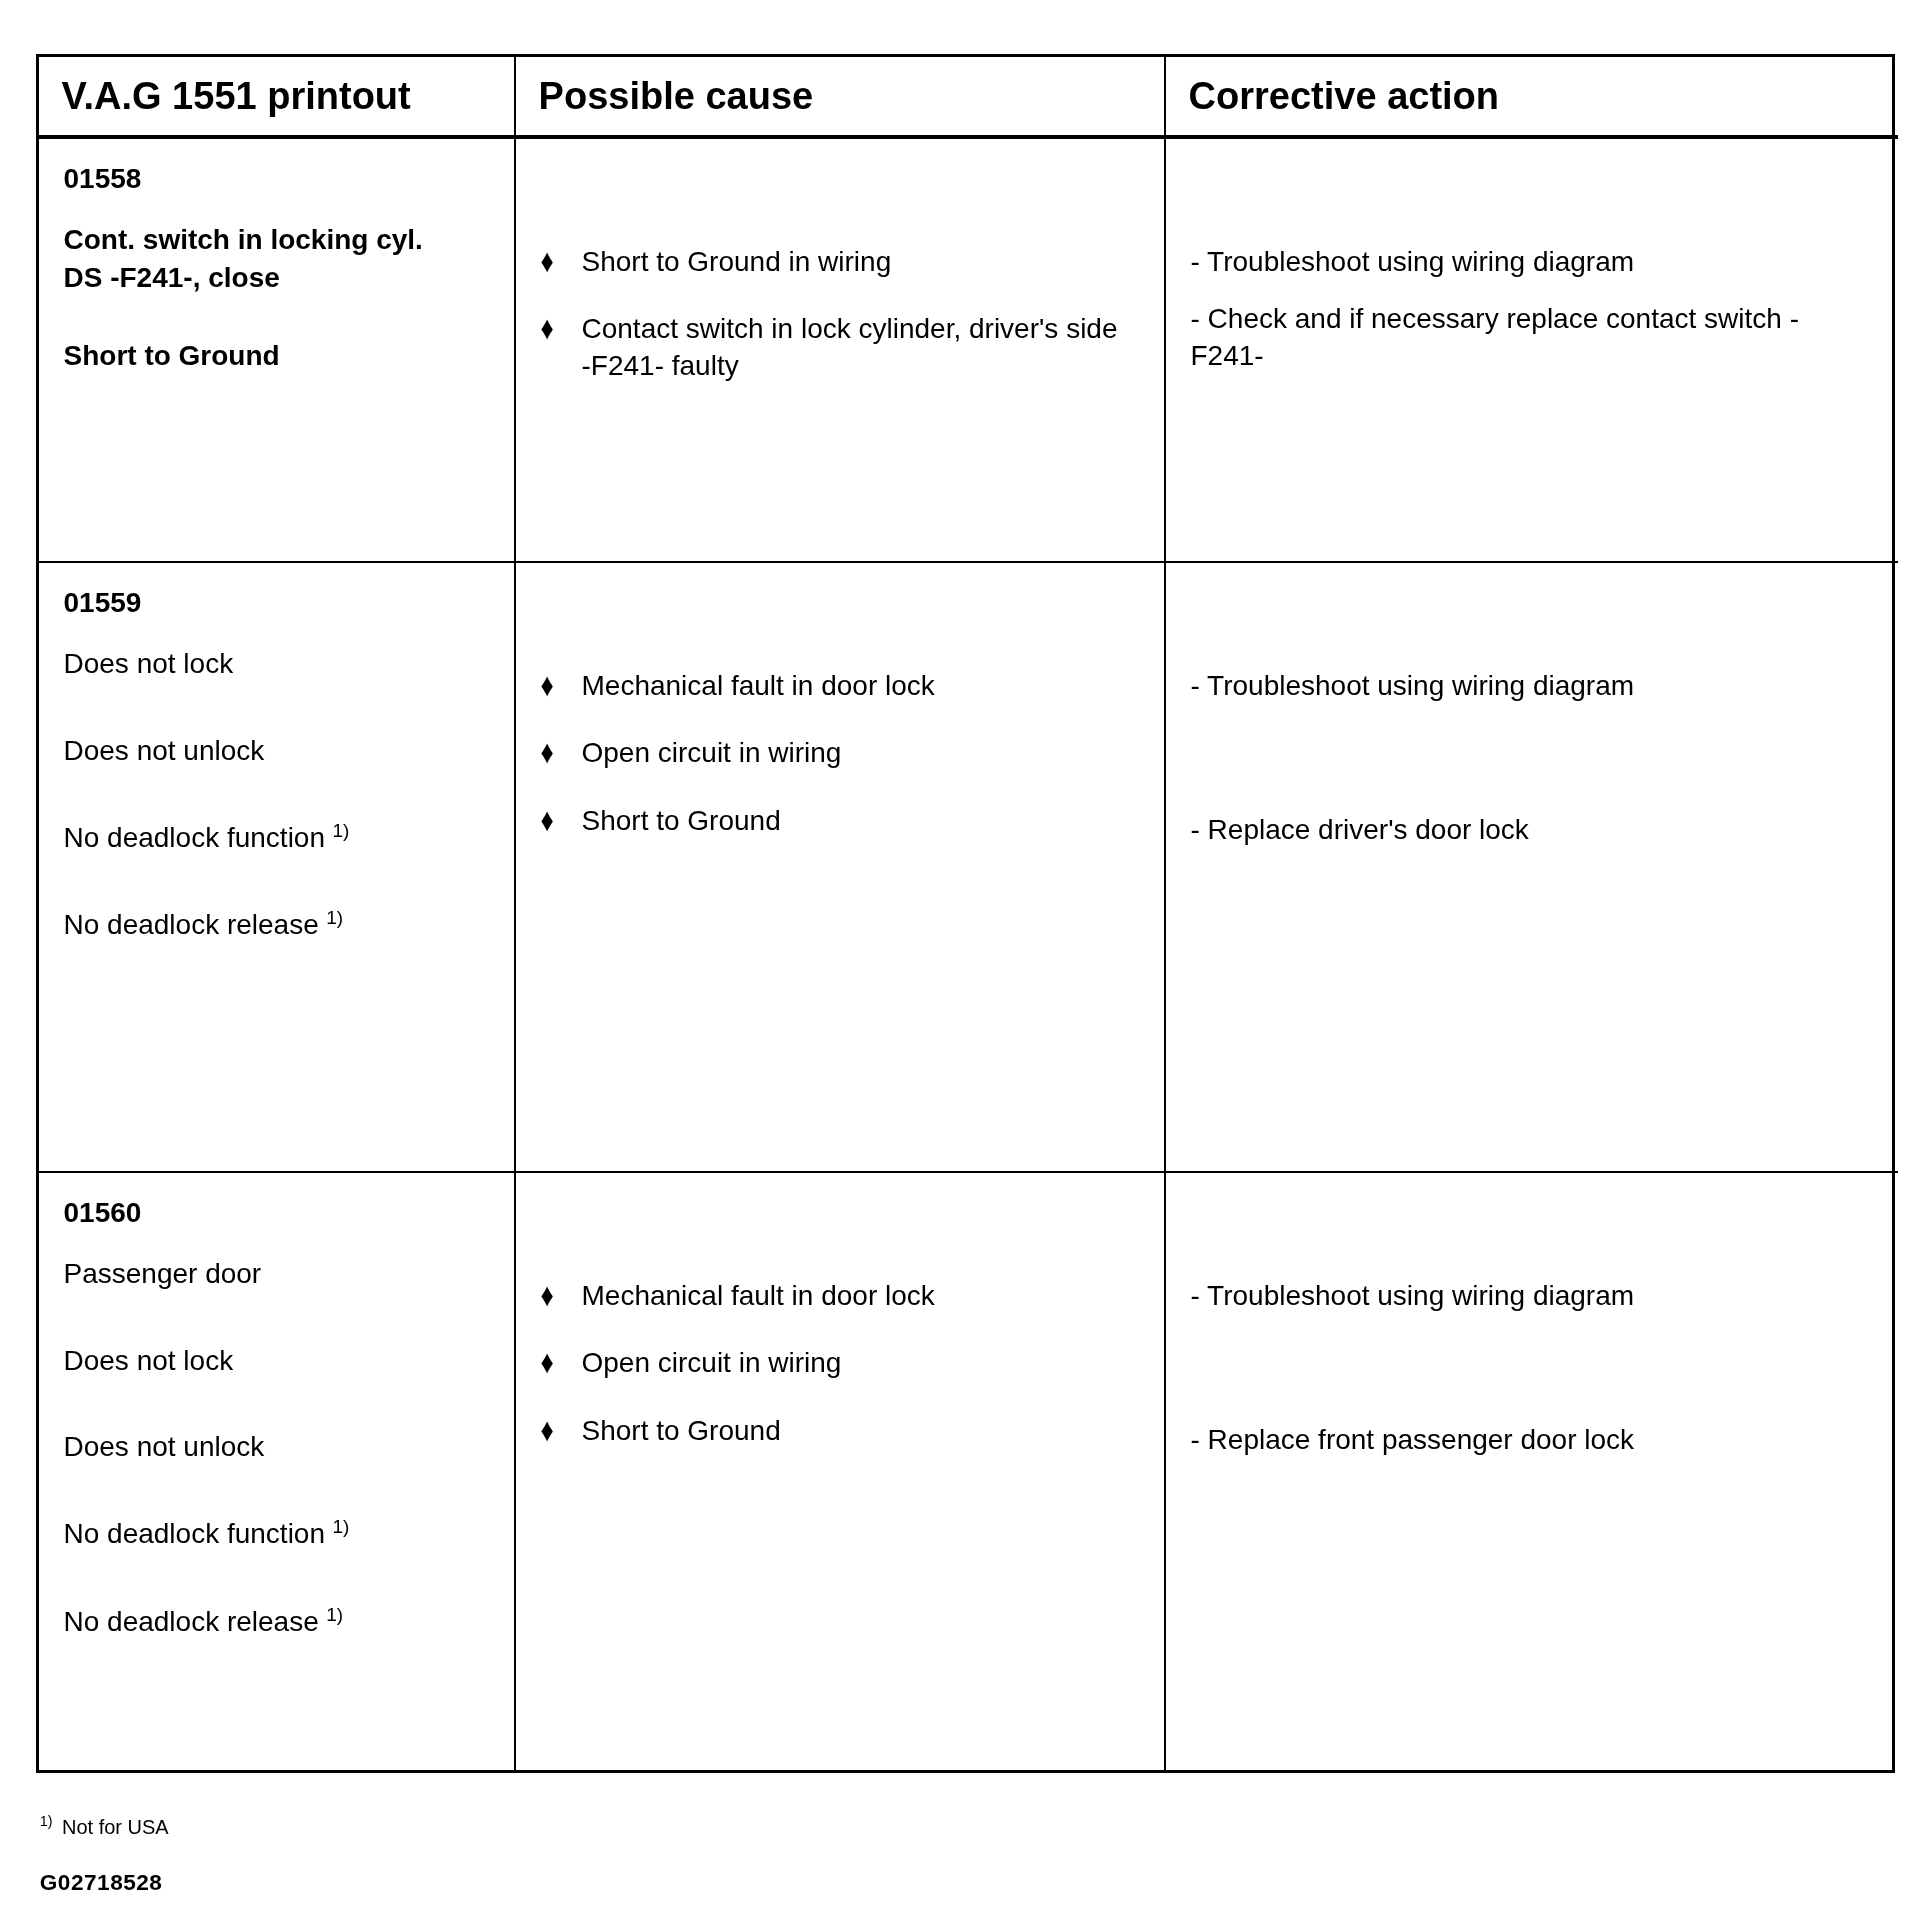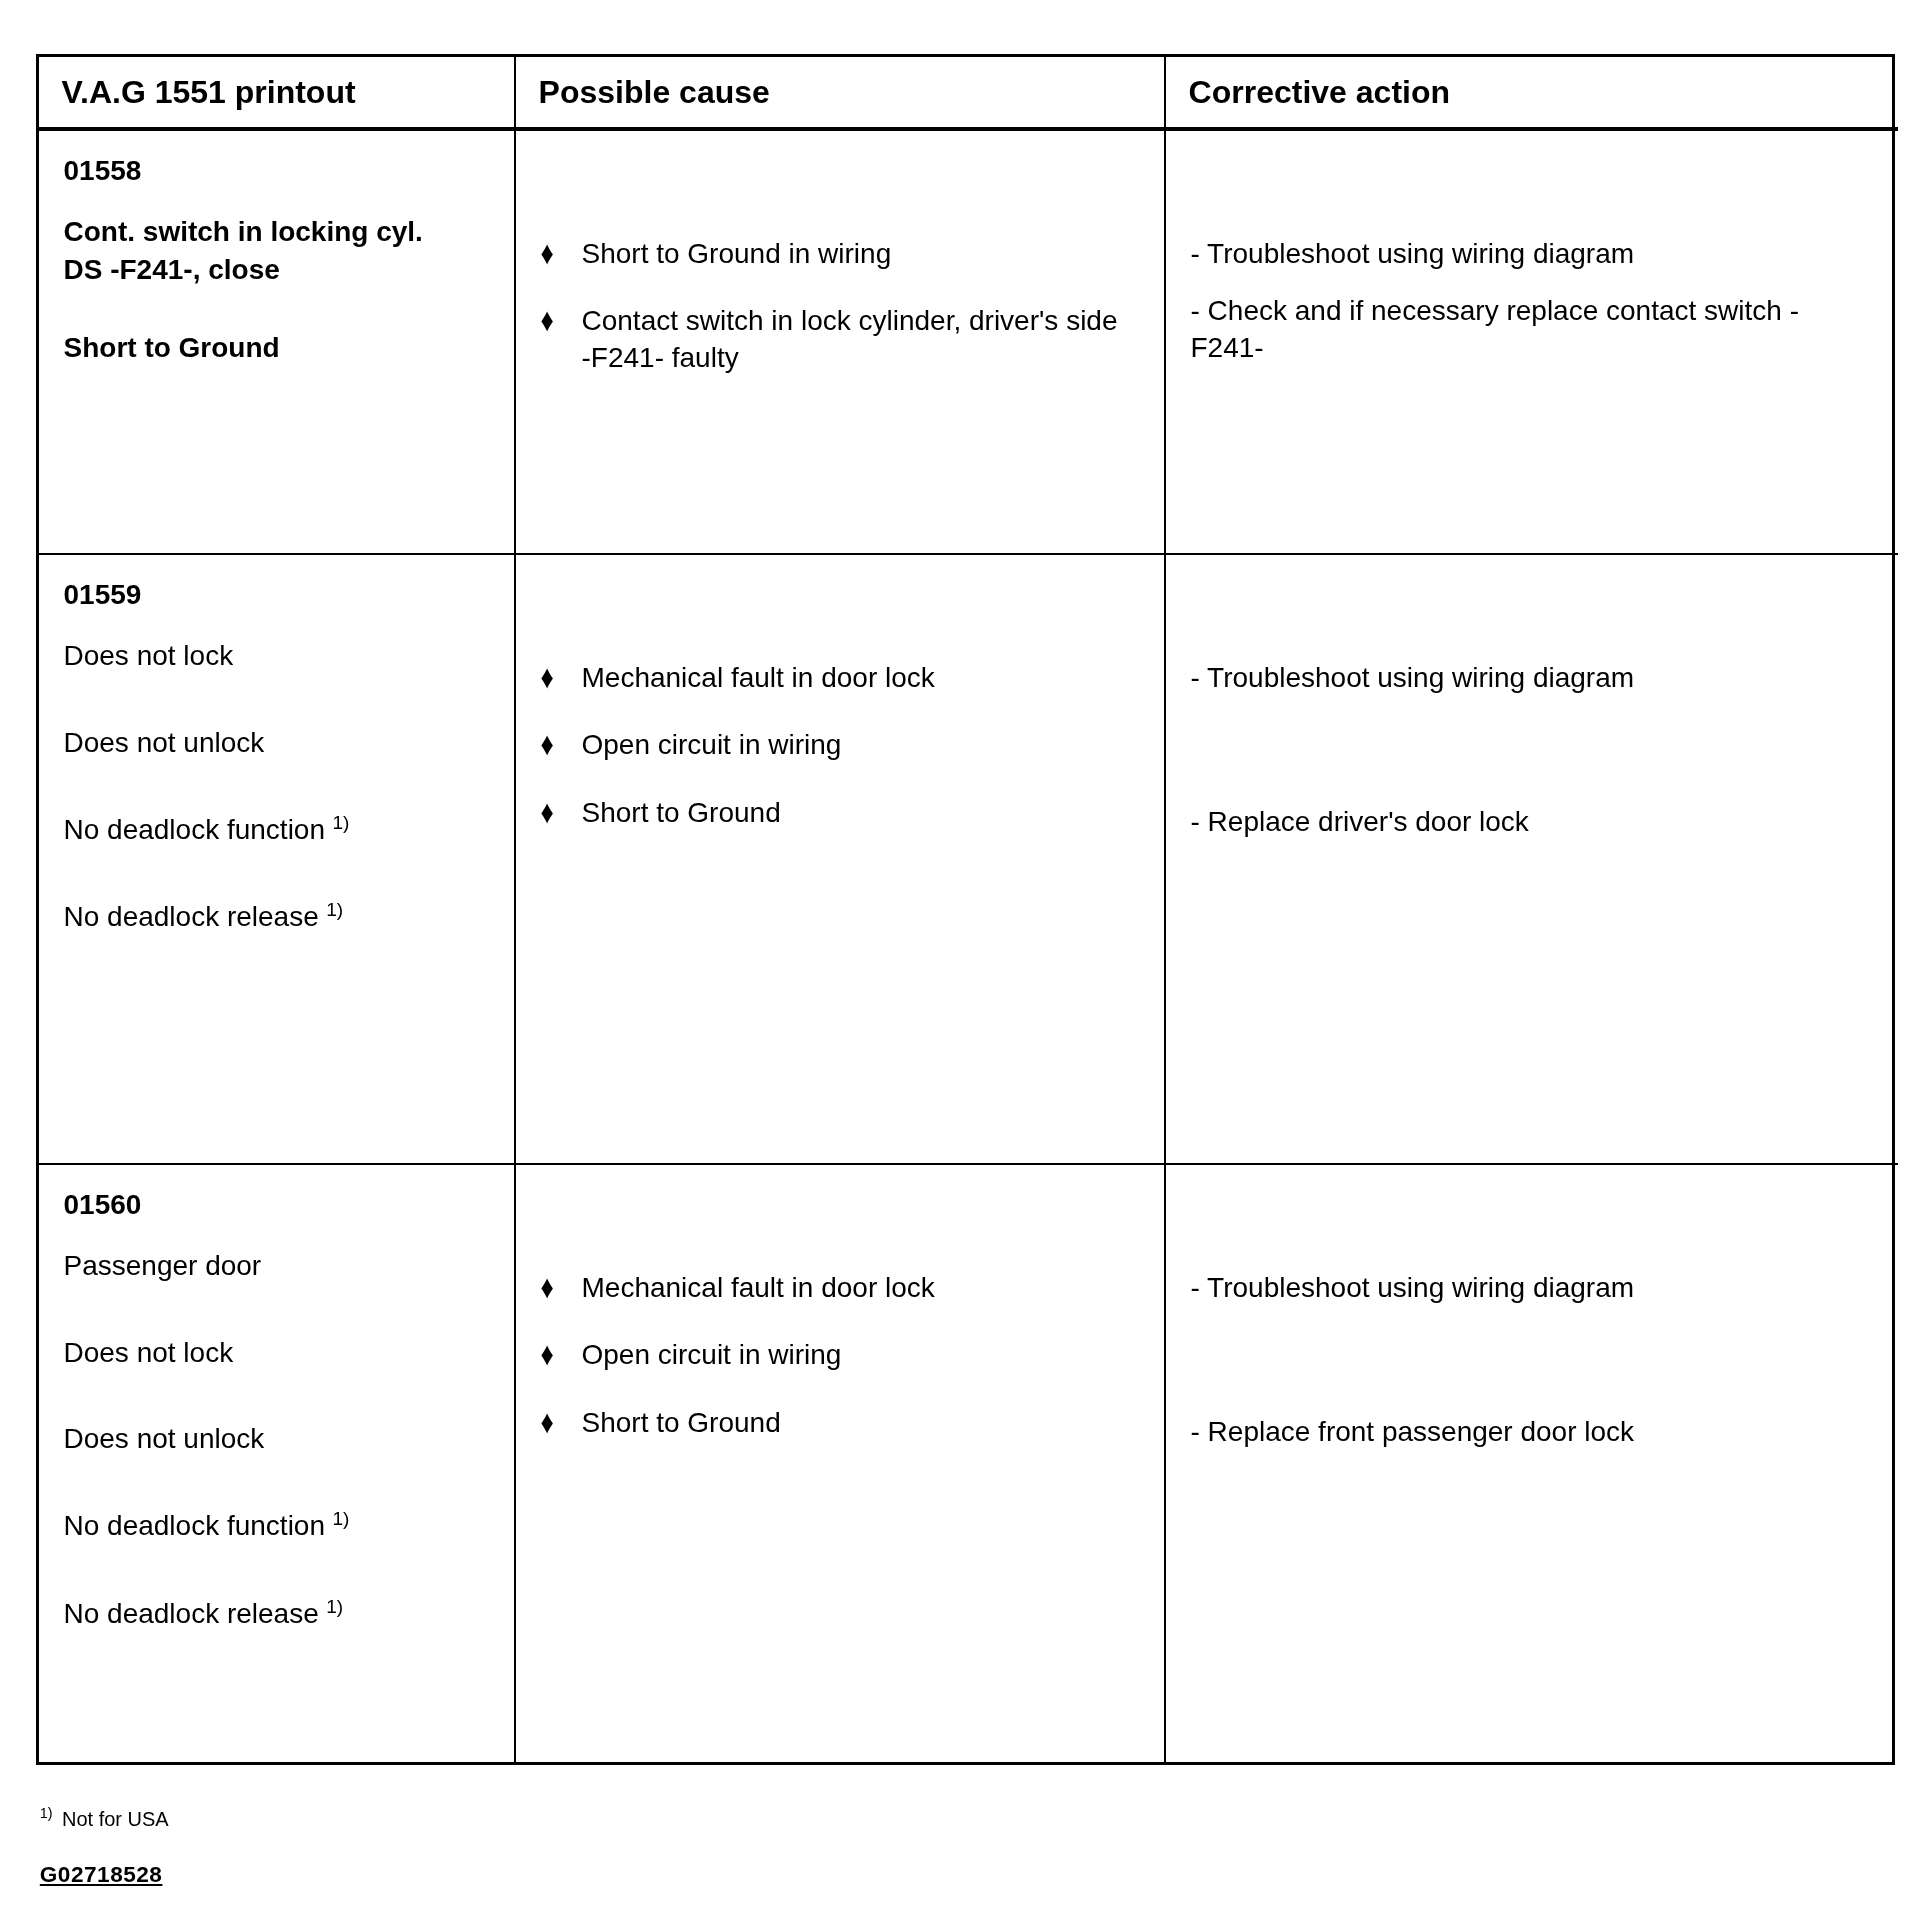--- a/index.html
+++ b/index.html
@@ -21,21 +21,21 @@
     display: grid;
     grid-template-columns: 477px 650px 732px;
     border: 3.8px solid #000;
     width: 1859px;
     background: #fff;
     font-size: 28px;
     line-height: 1.33;
   }
   .hcell {
     font-weight: bold;
-    font-size: 32px;
+    font-size: 38px;
     padding: 14px 22.6px 13px 22.6px;
     border-bottom: 2.8px solid #000;
   }
   .hcell:not(.last-col) { border-right: 2.8px solid #000; }
 
   .cell {
     padding: 0 24.5px 28px 24.5px;
     border-top: none;
   }
   .cell:not(.last-col) { border-right: 2.8px solid #000; }
@@ -90,21 +90,20 @@
   .footnote sup {
     font-size: 0.72em;
     vertical-align: super;
     margin-right: 9.4px;
   }
   .figure-code {
     margin: 32px 0 0 3.8px;
     font-size: 22.6px;
     font-weight: bold;
     letter-spacing: 0.5px;
-    text-decoration: underline;
   }
 </style>
 </head>
 <body>
 
 <div class="page">
 
   <div class="vag-table">
     <div class="hcell">V.A.G 1551 printout</div>
     <div class="hcell">Possible cause</div>

